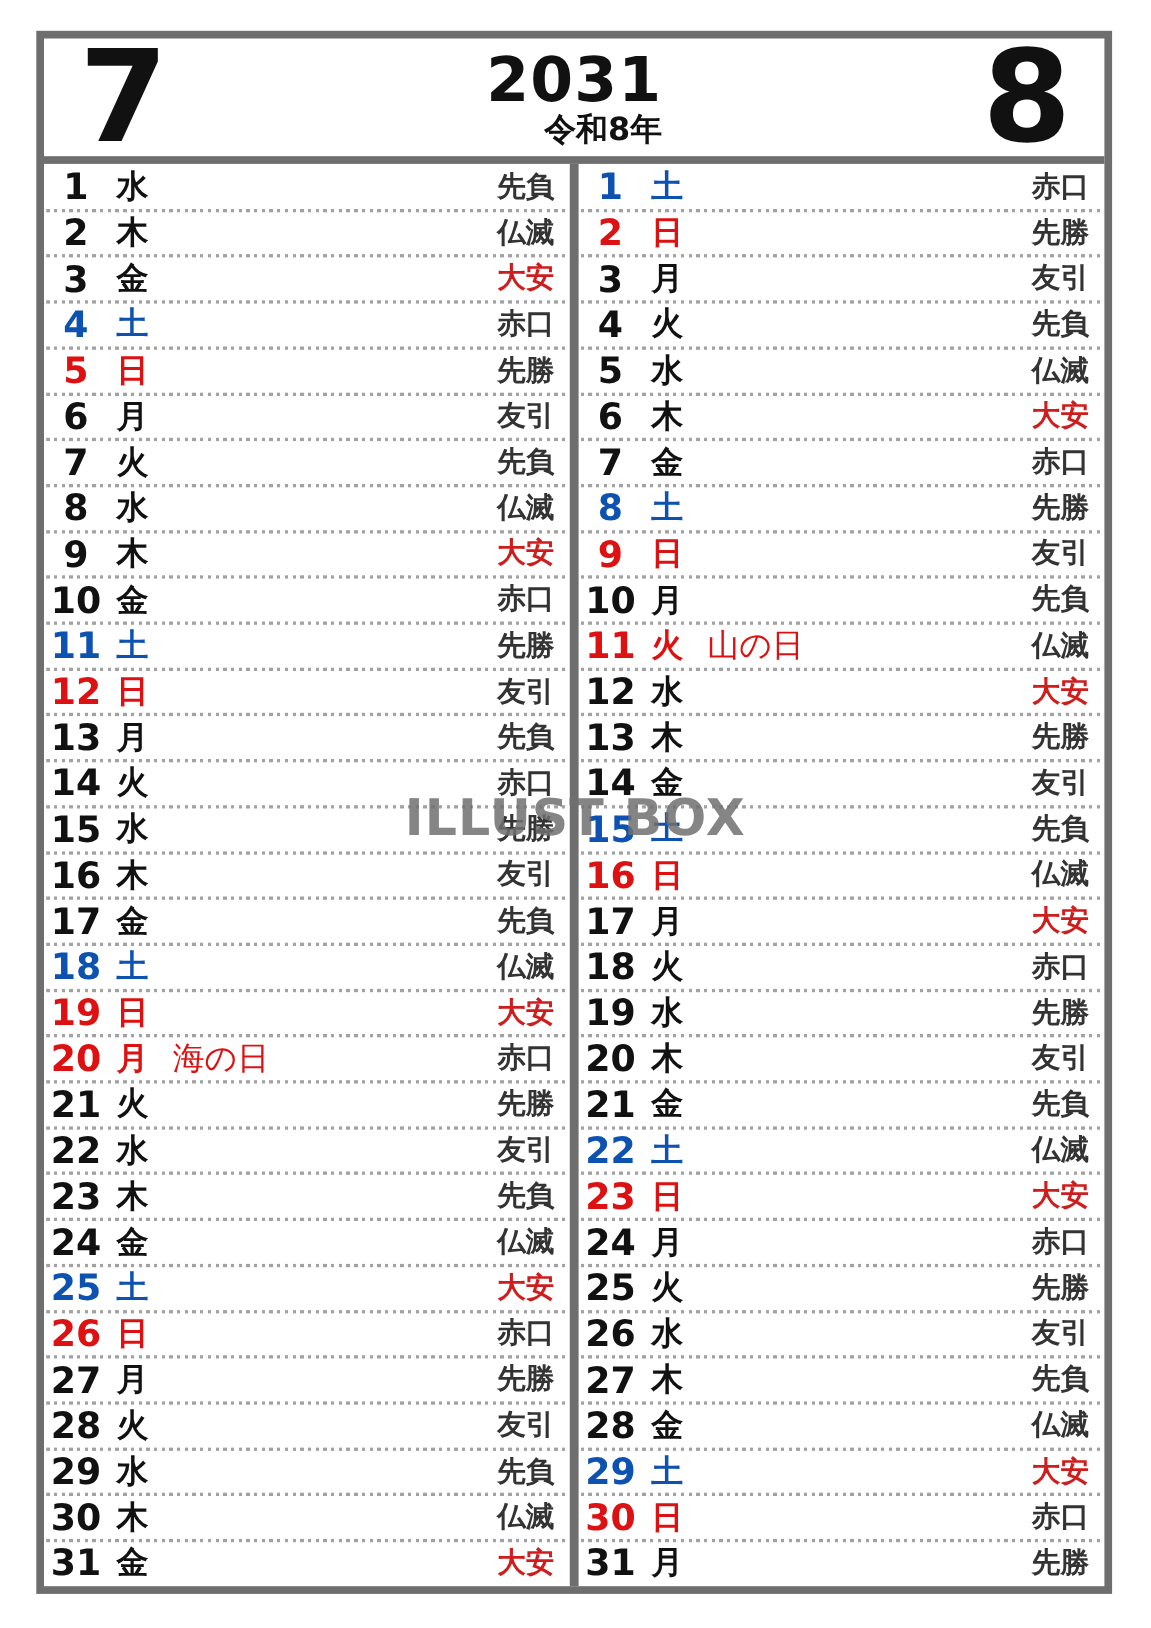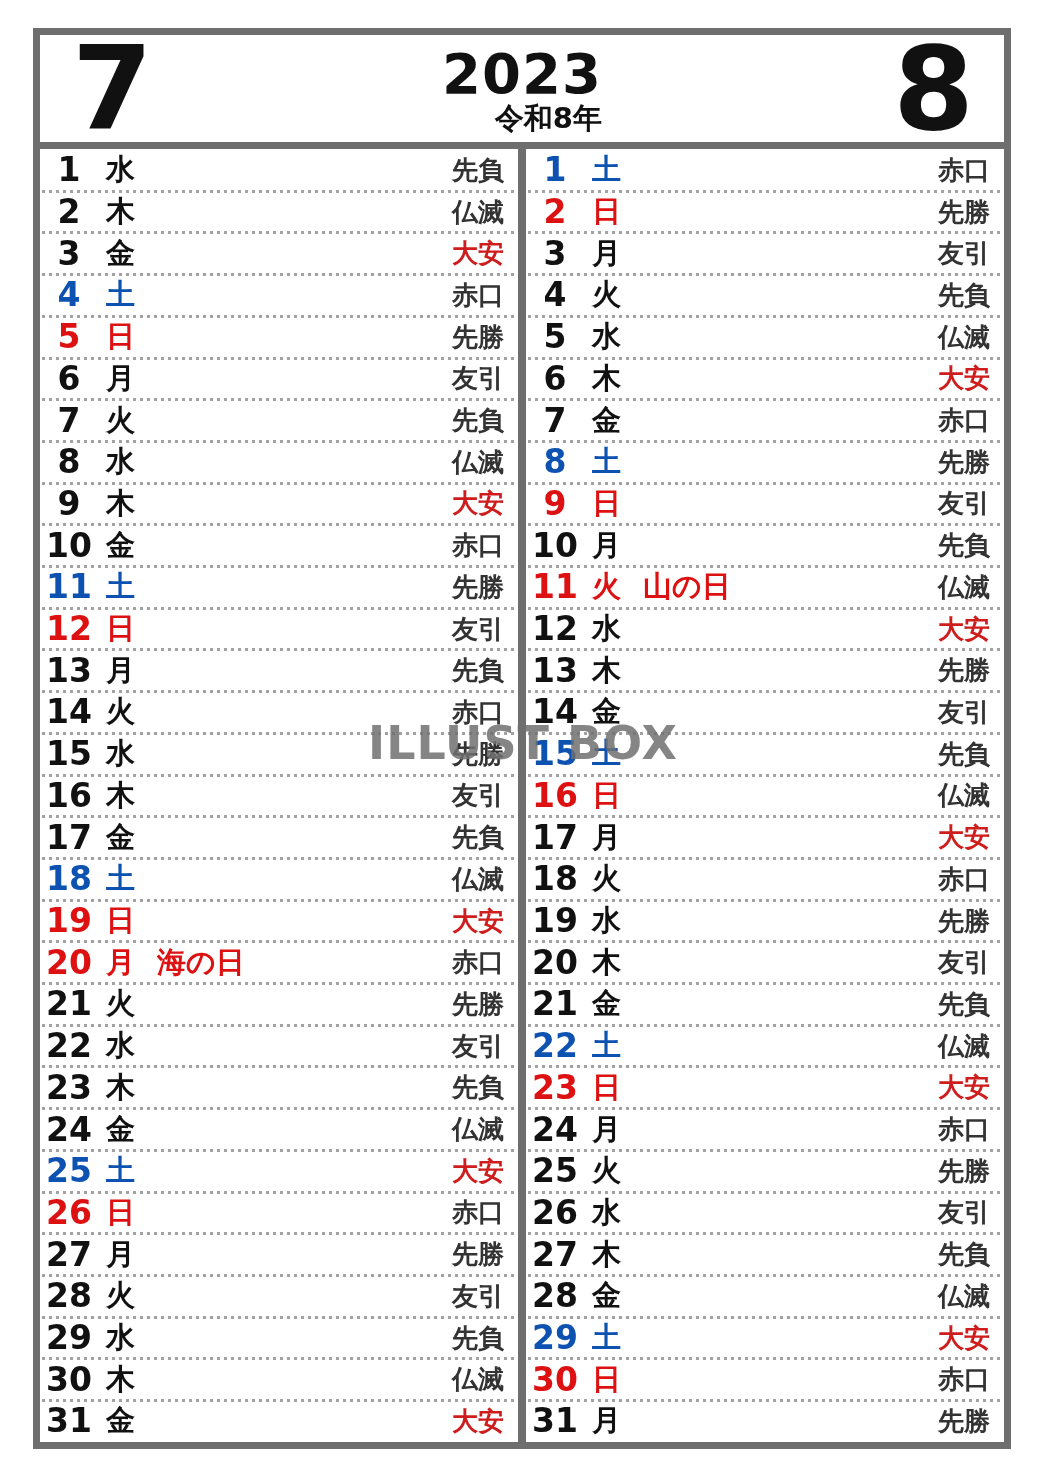--- a/index.html
+++ b/index.html
@@ -49,41 +49,41 @@
   }
   .row:not(:last-child)::after{
     content:"";position:absolute;left:2px;right:2px;bottom:-2px;height:3px;
     background:repeating-linear-gradient(90deg,var(--dot) 0 3px,transparent 3px 7px);
   }
   .num{
     width:54px;flex:0 0 54px;text-align:center;font-weight:bold;font-size:33px;
     color:var(--black);letter-spacing:0px;line-height:1;
   }
   .wd{margin-left:10px;font-weight:bold;font-size:29px;color:var(--black);line-height:1;}
-  .holiday{margin-left:22px;font-weight:bold;font-size:29px;color:var(--red);line-height:1;}
+  .holiday{margin-left:22px;font-weight:normal;font-size:29px;color:var(--red);line-height:1;}
   .rokuyo{margin-left:auto;font-weight:bold;font-size:26px;color:var(--dark);line-height:1;}
   .row.sat .num,.row.sat .wd{color:var(--blue);}
   .row.sun .num,.row.sun .wd,.row.holiday-row .num,.row.holiday-row .wd{color:var(--red);}
   .rokuyo.taian{color:var(--taian);}
   
   .watermark{
     position:absolute;left:523px;top:743px;transform:translate(-50%,-50%);
     font-size:46px;font-weight:bold;color:var(--wm);letter-spacing:1px;
     z-index:6;white-space:nowrap;
   }
 </style>
 </head>
 <body>
 
 <div class="page">
   <div class="frame">
     <div class="header">
       <div class="month-big">7</div>
       <div class="center-year">
-        <div class="year">2023</div>
+        <div class="year">2031</div>
         <div class="era">令和8年</div>
       </div>
       <div class="month-big">8</div>
     </div>
     <div class="cal-body">
       <div class="col">
           <div class="row">
             <span class="num">1</span>
             <span class="wd">水</span>
             <span class="rokuyo">先負</span>

